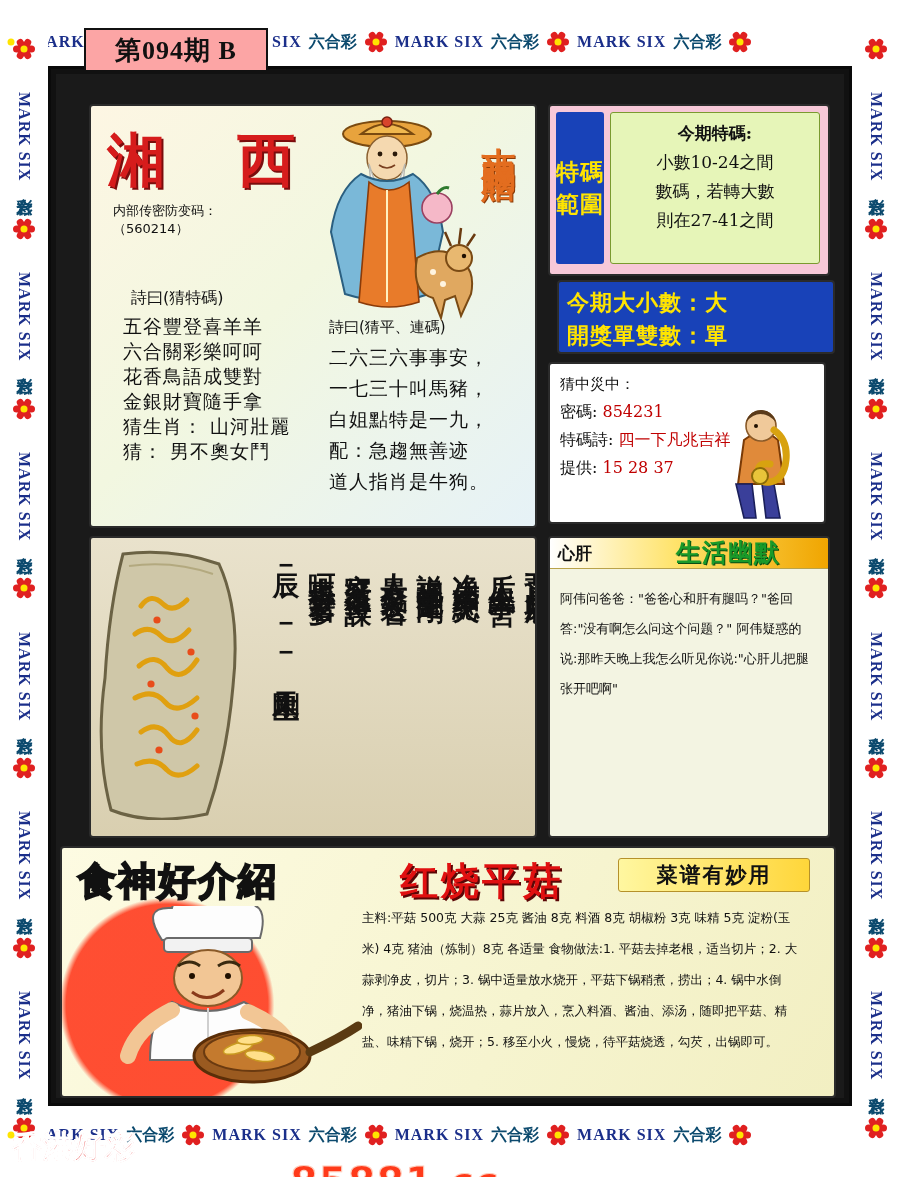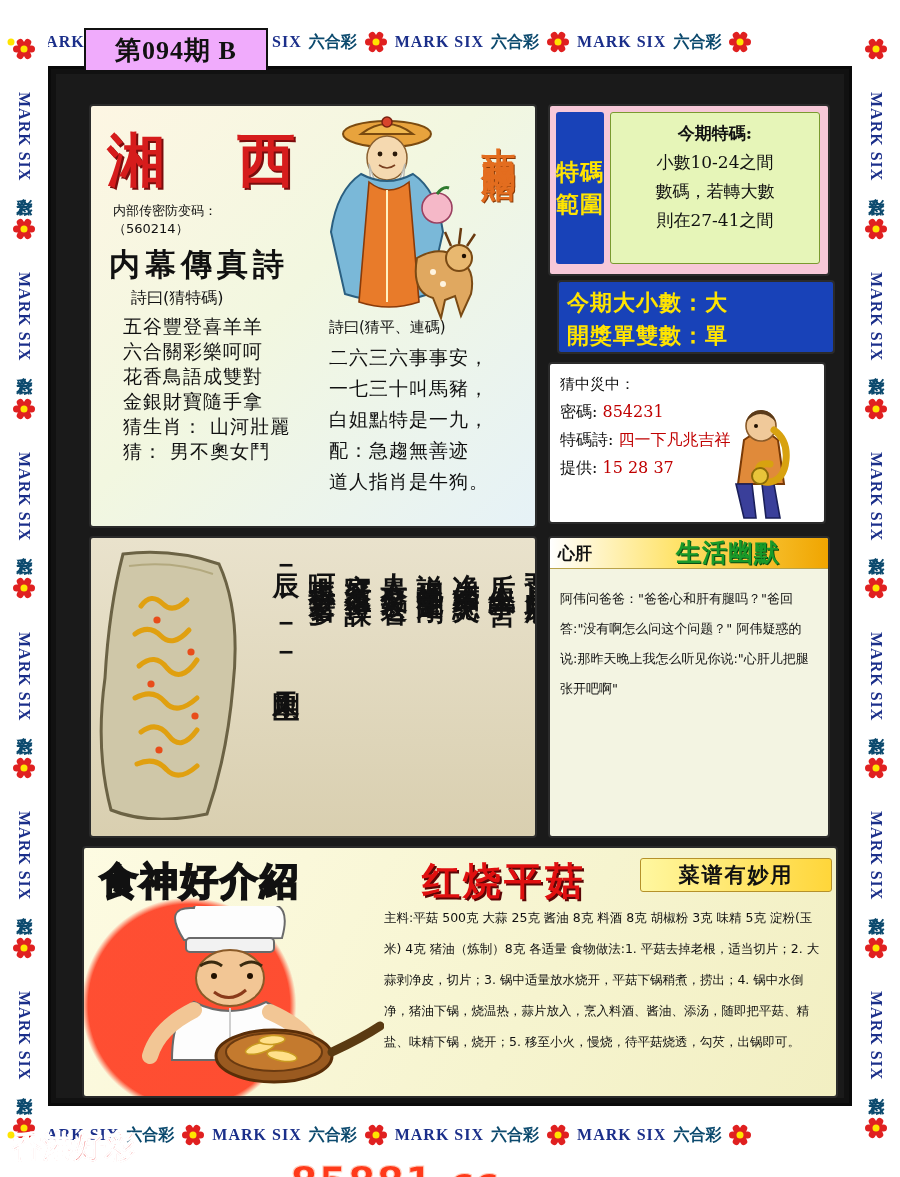--- a/index.html
+++ b/index.html
@@ -138,21 +138,21 @@
     background: #1a1a1a;
   }
 
   
   .issue-tag {
     position: absolute;
     left: 84px;
     top: 28px;
     width: 180px;
     height: 40px;
-    background: #f0abfc;
+    background: #fca5a5;
     border: 2px solid #111;
     display: flex;
     align-items: center;
     justify-content: center;
     z-index: 40;
   }
   .issue-tag span {
     font-family: "Liberation Serif", serif;
     font-weight: bold;
     font-size: 26px;
@@ -426,28 +426,29 @@
     left: 10px; top: 46px;
     width: 254px;
     font-size: 13px;
     color: #111;
     line-height: 30px;
   }
 
   
   .panel-recipe {
     position: absolute;
-    left: 26px;
+    left: 4px;
     top: 772px;
     width: 752px;
     height: 248px;
     background: linear-gradient(120deg,#fdfbe2 0%, #f6f4cf 60%, #f2efc2 100%);
     border: 2px solid #2b2b2b;
     border-radius: 4px;
     overflow: hidden;
+    padding-left: 20px;
   }
   .recipe-sun {
     position: absolute;
     left: -10px; top: 42px;
     width: 230px; height: 230px;
     background: radial-gradient(circle at 50% 50%, #ff3b1f 0%, #ff3b1f 62%, rgba(255,59,31,0) 66%);
     border-radius: 50%;
     opacity: 0.9;
   }
   .shishen {
@@ -748,21 +749,20 @@
       </div>
   </div>
 
   <div class="frame">
     <div class="frame-inner">
 
       <div class="panel-main">
         <div class="xiangxi">湘 西</div>
         <div class="secret-line">内部传密防变码：</div>
         <div class="secret-num">（560214）</div>
-        <div class="neimu">内幕傳真詩</div>
         <div class="shiyue">詩曰(猜特碼)</div>
 
         <div class="poem-left">
           <div>五谷豐登喜羊羊</div>
           <div>六合關彩樂呵呵</div>
           <div>花香鳥語成雙對</div>
           <div>金銀財寶隨手拿</div>
           <div class="guess">猜生肖： 山河壯麗</div>
           <div class="guess">猜： 男不奧女鬥</div>
         </div>

